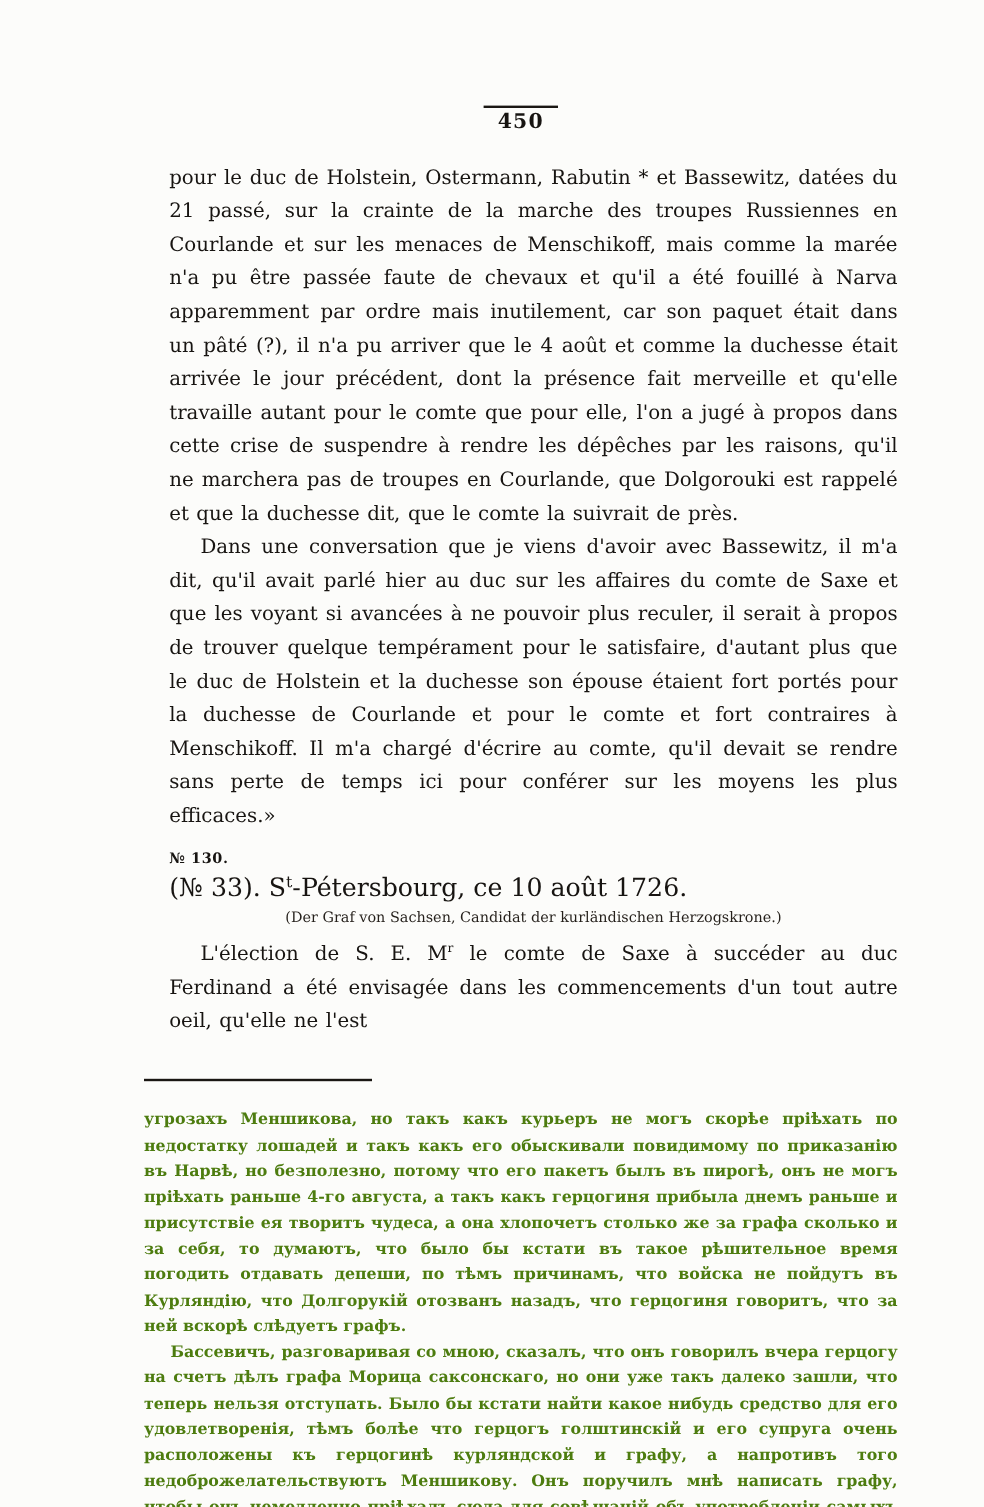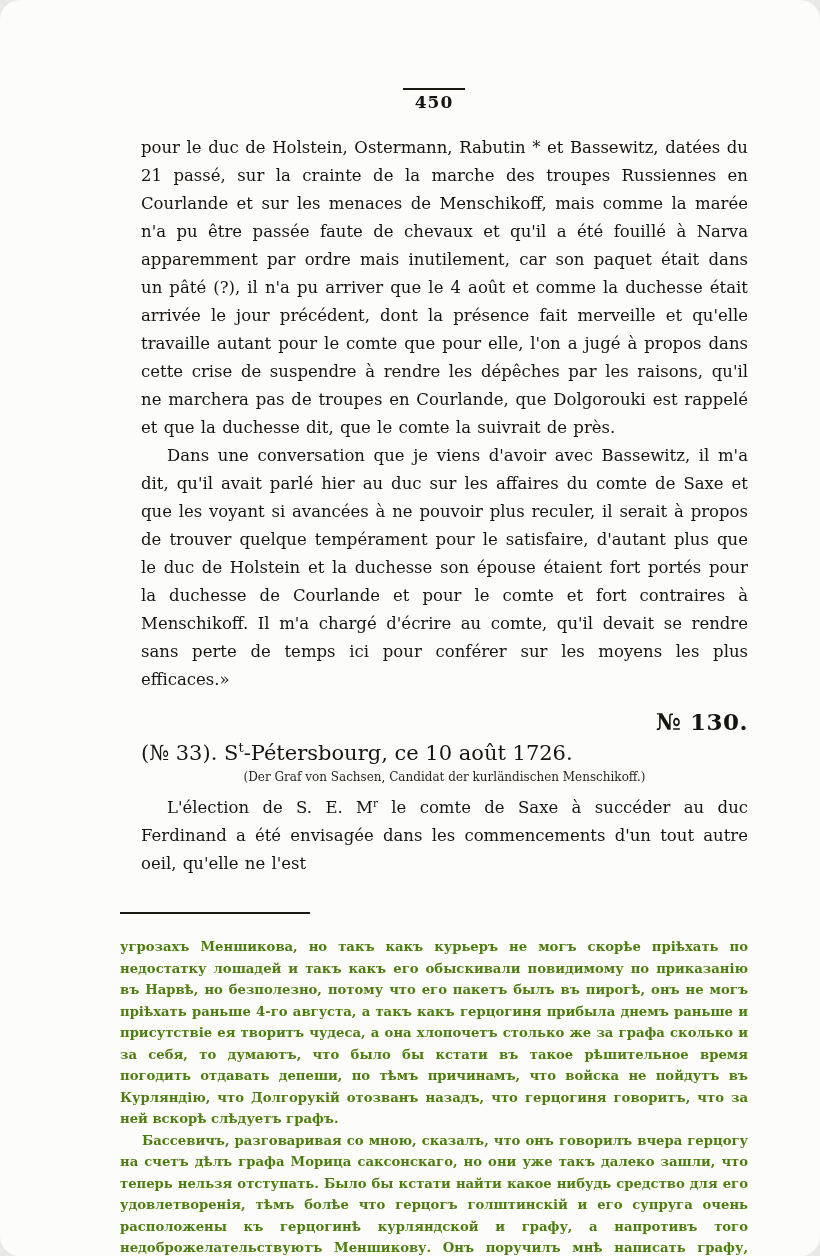--- a/index.html
+++ b/index.html
@@ -10,21 +10,20 @@
   .page {
     position: relative;
     width: 820px;
     height: 1256px;
     margin: 0 auto;
     background: #fcfcfa;
     box-sizing: border-box;
     overflow: hidden;
     font-family: "DejaVu Serif", serif;
     color: #171411;
-    border-radius: 20px;
   }
   .column {
     position: absolute;
     left: 120px;
     top: 0;
     width: 628px;
   }
   
   .page-header {
     margin-top: 88px;
@@ -55,22 +54,22 @@
     word-spacing: 1px;
   }
   .indent { text-indent: 26px; }
   .no-indent { text-indent: 0; }
   sup {
     font-size: 0.62em;
     line-height: 0;
   }
   
   .section-heading {
-    text-align: right;
-    font-size: 23px;
+    text-align: left;
+    font-size: 12px;
     font-weight: bold;
     margin: 14px 0 6px 0;
     letter-spacing: 0.5px;
   }
   .dateline {
     text-align: left;
     font-size: 21px;
     margin: 0 0 5px 0;
   }
   .subtitle {
@@ -112,21 +111,21 @@
 
     <main class="main-text">
       <p class="para no-indent">pour le duc de Holstein, Ostermann, Rabutin * et Bassewitz, datées du 21 passé, sur la crainte de la marche des troupes Russiennes en Courlande et sur les menaces de Menschikoff, mais comme la marée n'a pu être passée faute de chevaux et qu'il a été fouillé à Narva apparemment par ordre mais inutilement, car son paquet était dans un pâté (?), il n'a pu arriver que le 4 août et comme la duchesse était arrivée le jour précédent, dont la présence fait merveille et qu'elle travaille autant pour le comte que pour elle, l'on a jugé à propos dans cette crise de suspendre à rendre les dépêches par les raisons, qu'il ne marchera pas de troupes en Courlande, que Dolgorouki est rappelé et que la duchesse dit, que le comte la suivrait de près.</p>
 
       <p class="para indent">Dans une conversation que je viens d'avoir avec Bassewitz, il m'a dit, qu'il avait parlé hier au duc sur les affaires du comte de Saxe et que les voyant si avancées à ne pouvoir plus reculer, il serait à propos de trouver quelque tempérament pour le satisfaire, d'autant plus que le duc de Holstein et la duchesse son épouse étaient fort portés pour la duchesse de Courlande et pour le comte et fort contraires à Menschikoff. Il m'a chargé d'écrire au comte, qu'il devait se rendre sans perte de temps ici pour conférer sur les moyens les plus efficaces.»</p>
 
       <h2 class="section-heading">№ 130.</h2>
 
       <p class="dateline"><span>(№ 33). S</span><sup>t</sup><span>-Pétersbourg, ce 10 août 1726.</span></p>
 
-      <p class="subtitle">(Der Graf von Sachsen, Candidat der kurländischen Menschikoff.)</p>
+      <p class="subtitle">(Der Graf von Sachsen, Candidat der kurländischen Herzogskrone.)</p>
 
       <p class="para indent"><span>L'élection de S. E. M</span><sup>r</sup><span> le comte de Saxe à succéder au duc Ferdinand a été envisagée dans les commencements d'un tout autre oeil, qu'elle ne l'est</span></p>
     </main>
 
     <footer class="footnotes">
       <div class="footnote-rule"></div>
 
       <p class="ru-para no-indent">угрозахъ Меншикова, но такъ какъ курьеръ не могъ скорѣе пріѣхать по недостатку лошадей и такъ какъ его обыскивали повидимому по приказанію въ Нарвѣ, но безполезно, потому что его пакетъ былъ въ пирогѣ, онъ не могъ пріѣхать раньше 4-го августа, а такъ какъ герцогиня прибыла днемъ раньше и присутствіе ея творитъ чудеса, а она хлопочетъ столько же за графа сколько и за себя, то думаютъ, что было бы кстати въ такое рѣшительное время погодить отдавать депеши, по тѣмъ причинамъ, что войска не пойдутъ въ Курляндію, что Долгорукій отозванъ назадъ, что герцогиня говоритъ, что за ней вскорѣ слѣдуетъ графъ.</p>
 
       <p class="ru-para indent">Бассевичъ, разговаривая со мною, сказалъ, что онъ говорилъ вчера герцогу на счетъ дѣлъ графа Морица саксонскаго, но они уже такъ далеко зашли, что теперь нельзя отступать. Было бы кстати найти какое нибудь средство для его удовлетворенія, тѣмъ болѣе что герцогъ голштинскій и его супруга очень расположены къ герцогинѣ курляндской и графу, а напротивъ того недоброжелательствуютъ Меншикову. Онъ поручилъ мнѣ написать графу, чтобы онъ немедленно пріѣхалъ сюда для совѣщаній объ употребленіи самыхъ дѣйствительныхъ средствъ».</p>

